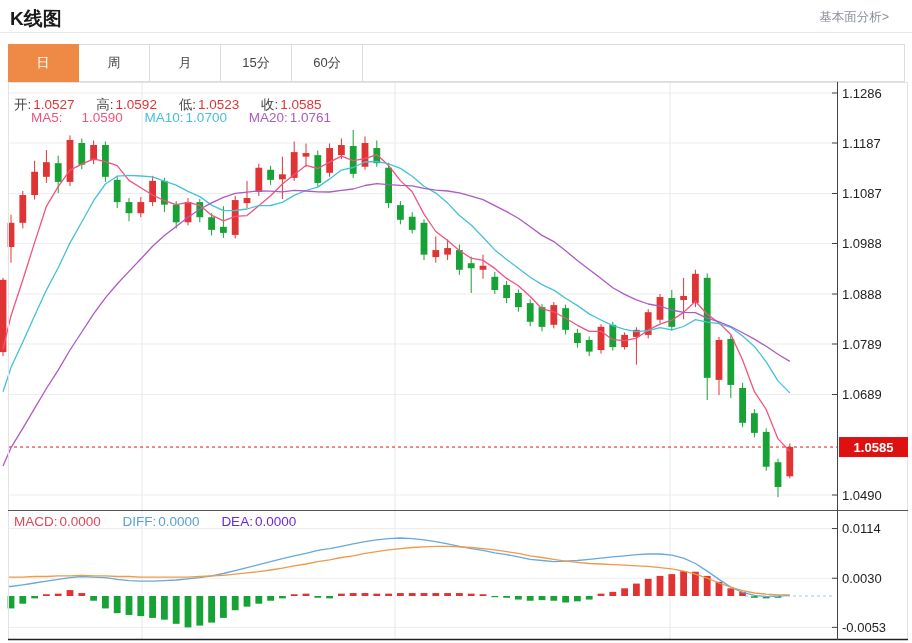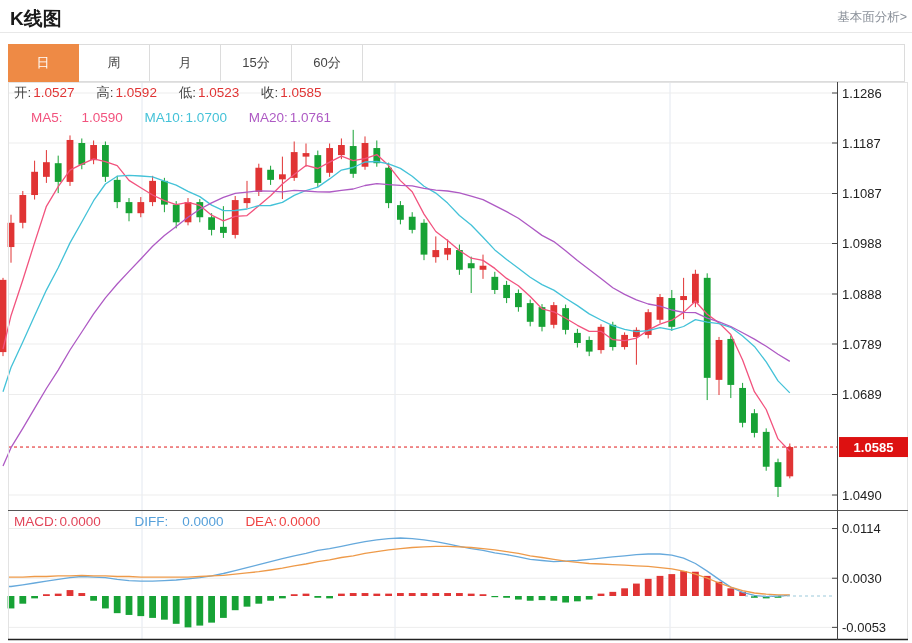--- a/index.html
+++ b/index.html
@@ -2,34 +2,34 @@
 <html><head>
 <meta charset="utf-8">
 <style>
   html,body{margin:0;padding:0;}
   body{
     width:912px;height:643px;position:relative;overflow:hidden;background:#fff;
     font-family:"Liberation Sans","DejaVu Sans",sans-serif;
   }
   #chart-svg{position:absolute;left:0;top:0;}
   .hdr-title{position:absolute;left:10px;top:6px;font-size:19px;font-weight:bold;color:#1a1a1a;}
-  .hdr-link{position:absolute;right:5px;top:9px;font-size:12.5px;color:#8a9099;text-decoration:none;cursor:pointer;}
+  .hdr-link{position:absolute;right:23px;top:9px;font-size:12.5px;color:#8a9099;text-decoration:none;cursor:pointer;}
   .hdr-divider{position:absolute;left:0;top:32px;width:912px;height:0;border-top:1px solid #e8e8e8;}
   .tabbar{position:absolute;left:8px;top:44px;width:897px;height:38px;border:1px solid #dcdcdc;
           box-sizing:border-box;display:flex;background:#fff;}
   .tab{width:70px;height:36px;line-height:36px;text-align:center;font-size:13px;color:#444;
        border-right:1px solid #dcdcdc;background:#fff;cursor:pointer;flex:0 0 auto;}
   .tab.active{background:#ee8a45;color:#fff;margin:-1px 0 -1px -1px;height:38px;line-height:38px;border-right:1px solid #ee8a45;}
   .info-row{position:absolute;font-size:13.5px;white-space:nowrap;z-index:3;}
   .info-row span{margin-right:2px;}
   .gap{display:inline-block;width:14px;}
   .lbl{color:#444;}
   .val-red{color:#e03434;}
   .ma5{color:#f2537e;margin-left:17px;} .ma10{color:#44c2d8;} .ma20{color:#ae5ac4;}
-  .macdv{color:#e2465a;} .diffv{color:#56a0da;margin-left:12px;} .deav{color:#ef4444;text-align:right;}
+  .macdv{color:#e2465a;} .diffv{color:#56a0da;} .deav{color:#6d28d9;text-align:right;}
 </style>
 </head>
 <body>
 
 <svg id="chart-svg" width="912" height="643">
     <defs>
       <clipPath id="clipMain">
         <rect x="0" y="82" width="837" height="428"></rect>
       </clipPath>
       <clipPath id="clipMacd">
@@ -314,21 +314,21 @@
 <div class="hdr-divider"></div>
 
 <div class="tabbar">
     <div class="tab active">日</div>
     <div class="tab">周</div>
     <div class="tab">月</div>
     <div class="tab">15分</div>
     <div class="tab">60分</div>
   </div>
 
-<div class="info-row" style="left:14px;top:84px;">
+<div class="info-row" style="left:14px;top:96px;">
   <span class="lbl">开:</span><span class="val-red">1.0527</span><span class="gap"></span>
   <span class="lbl">高:</span><span class="val-red">1.0592</span><span class="gap"></span>
   <span class="lbl">低:</span><span class="val-red">1.0523</span><span class="gap"></span>
   <span class="lbl">收:</span><span class="val-red">1.0585</span>
 </div>
 
 <div class="info-row" style="left:14px;top:110px;">
   <span class="ma5">MA5:</span><span class="ma5">1.0590</span><span class="gap"></span>
   <span class="ma10">MA10:</span><span class="ma10">1.0700</span><span class="gap"></span>
   <span class="ma20">MA20:</span><span class="ma20">1.0761</span>

